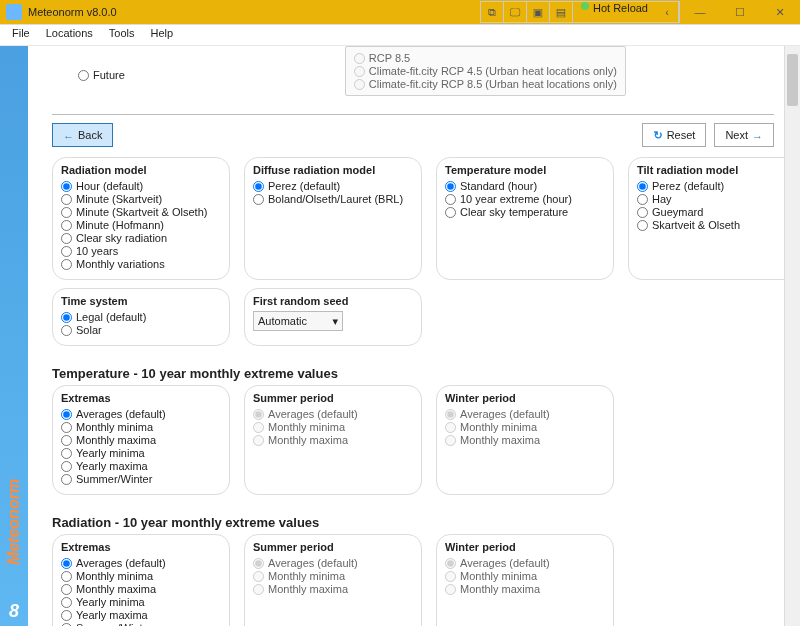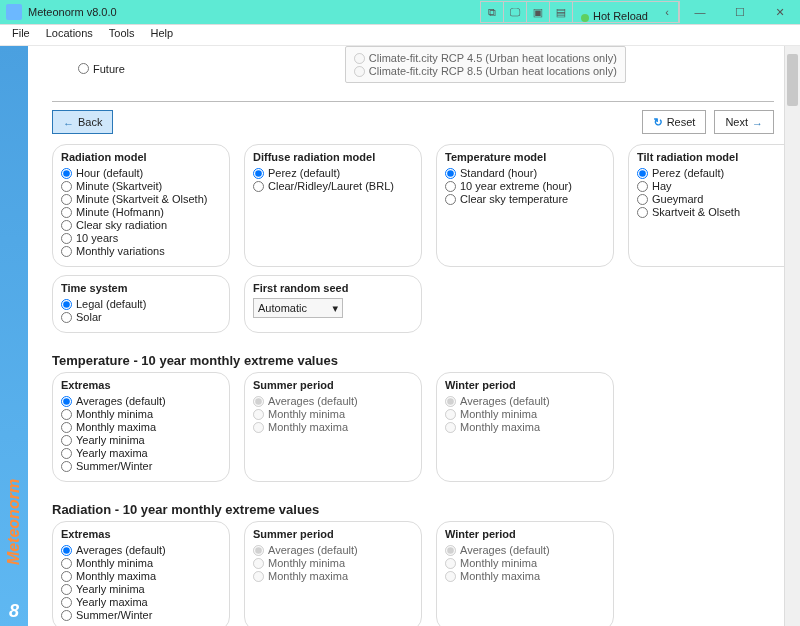--- a/index.html
+++ b/index.html
@@ -1,22 +1,22 @@
 <!DOCTYPE html>
 <html><head>
 <meta charset="utf-8">
 <style>
 html,body{margin:0;padding:0;font-family:"Segoe UI",Arial,sans-serif;font-size:11px;color:#222;background:#fff;}
 body{width:800px;height:626px;overflow:hidden;position:relative;}
-.titlebar{height:24px;background:#5eead4;display:flex;align-items:center;border-bottom:1px solid #ddd;}
+.titlebar{height:24px;background:#eab308;display:flex;align-items:center;border-bottom:1px solid #ddd;}
 .app-icon{width:16px;height:16px;background:#6cb8ff;border-radius:2px;margin:0 6px;}
 .titlebar-text{flex:1;font-size:11px;}
 .debug-toolbar{display:flex;border:1px solid #c9c9c9;}
 .debug-btn{width:22px;height:20px;display:flex;align-items:center;justify-content:center;border-right:1px solid #c9c9c9;color:#555;font-size:11px;}
-.hot-reload{padding:0 8px;height:20px;display:flex;align-items:flex-end;font-size:11px;}
+.hot-reload{padding:0 8px;height:20px;display:flex;align-items:flex-start;font-size:11px;}
 .hot-reload .dot{width:8px;height:8px;border-radius:50%;background:#5fcf5f;margin-right:4px;}
 .win-btns{display:flex;margin-left:auto;}
 .win-btn{width:40px;height:24px;display:flex;align-items:center;justify-content:center;color:#555;}
 .menubar{height:20px;display:flex;align-items:flex-start;border-bottom:1px solid #e8e8e8;padding-left:4px;}
 .menubar span{padding:2px 8px;}
 .app-body{display:flex;height:calc(100% - 44px);}
 .sidebar{width:28px;background:linear-gradient(#4aa0e0,#5fb8f2);display:flex;flex-direction:column;align-items:center;justify-content:flex-end;color:#fff;}
 .brand{transform:rotate(-90deg);font-style:italic;font-weight:bold;font-size:16px;white-space:nowrap;color:#ff8c3a;margin-bottom:70px;}
 .ver{font-style:italic;font-weight:bold;font-size:18px;margin-bottom:6px;color:#fff;}
 .content{flex:1;overflow:hidden;padding:0 18px 0 16px;position:relative;}
@@ -82,20 +82,24 @@
   <div class="content">
 
     <div style="display:flex;">
       <label class="rb" style="margin-left:34px;">
           <input type="radio" style="">
           <span>Future</span>
         </label>
       <div class="top-box disabled">
         <label class="rb">
             <input type="radio" disabled="" style="">
+            <span>RCP 8.5</span>
+          </label>
+        <label class="rb">
+            <input type="radio" disabled="" style="">
             <span>Climate-fit.city RCP 4.5 (Urban heat locations only)</span>
           </label>
         <label class="rb">
             <input type="radio" disabled="" style="">
             <span>Climate-fit.city RCP 8.5 (Urban heat locations only)</span>
           </label>
       </div>
     </div>
 
     <div class="toolbar">
@@ -147,21 +151,21 @@
           </label>
       </div>
       <div class="box">
         <h4>Diffuse radiation model</h4>
         <label class="rb">
             <input type="radio" name="dm" checked="" style="">
             <span>Perez (default)</span>
           </label>
         <label class="rb">
             <input type="radio" name="dm" style="">
-            <span>Clear/Ridley/Lauret (BRL)</span>
+            <span>Boland/Olseth/Lauret (BRL)</span>
           </label>
       </div>
       <div class="box">
         <h4>Temperature model</h4>
         <label class="rb">
             <input type="radio" name="tm" checked="" style="">
             <span>Standard (hour)</span>
           </label>
         <label class="rb">
             <input type="radio" name="tm" style="">

